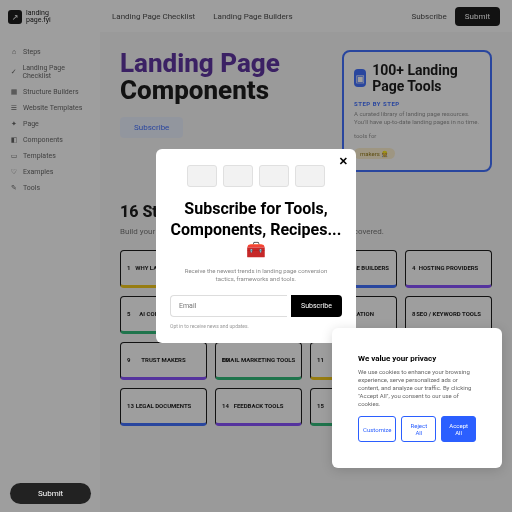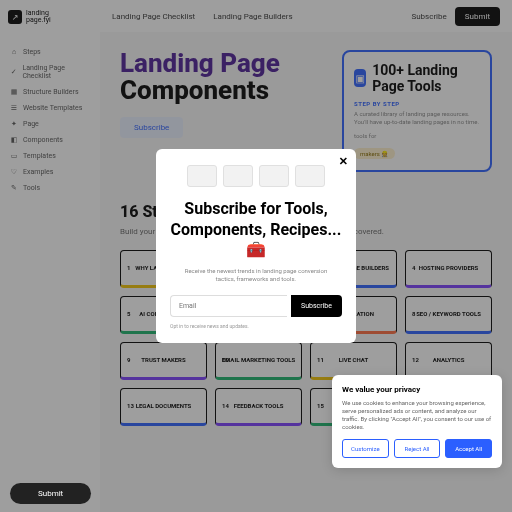--- a/index.html
+++ b/index.html
@@ -39,21 +39,21 @@
 .modal{position:absolute;left:50%;top:48%;transform:translate(-50%,-50%);width:200px;background:#fff;border-radius:6px;padding:16px 14px 14px;text-align:center}
 .modal-close{position:absolute;right:8px;top:6px;font-size:11px;font-weight:700;cursor:pointer}
 .modal-thumbs{display:flex;justify-content:center;gap:6px;margin-bottom:12px}
 .thumb{width:30px;height:22px;background:#f2f2f2;border:1px solid #e0e0e0;border-radius:3px}
 .modal-title{font-size:16px;font-weight:700;margin-bottom:6px;line-height:1.3}
 .modal-desc{font-size:6px;color:#888;line-height:1.3;margin-bottom:12px;padding:0 6px}
 .modal-form{display:flex;gap:4px;margin-bottom:6px}
 .modal-input{flex:1;border:1px solid #ddd;border-right:none;border-radius:4px 0 0 4px;font-size:7px;padding:6px 8px}
 .modal-sub{background:#000;color:#fff;border:none;font-size:7px;padding:6px 10px;border-radius:0 4px 4px 0;cursor:pointer}
 .modal-opt{font-size:5px;color:#999;text-align:left}
-.cookie{position:absolute;right:10px;bottom:44px;width:170px;background:#fff;border-radius:6px;padding:10px;box-shadow:0 2px 12px rgba(0,0,0,.15)}
+.cookie{position:absolute;right:10px;bottom:44px;width:170px;background:#fff;border-radius:6px;padding:26px;box-shadow:0 2px 12px rgba(0,0,0,.15)}
 .cookie-title{font-size:8px;font-weight:700;margin-bottom:5px}
 .cookie-desc{font-size:6px;color:#666;line-height:1.35;margin-bottom:8px}
 .cookie-btns{display:flex;gap:5px}
 .cookie-btn{flex:1;font-size:6px;padding:5px 4px;border-radius:3px;border:1px solid #2b5fff;cursor:pointer;background:#fff;color:#2b5fff}
 .cookie-btn.primary{background:#2b5fff;color:#fff}
 .bottom-submit{position:absolute;left:10px;bottom:8px;background:#222;color:#fff;border:none;font-size:8px;padding:6px 28px;border-radius:12px;cursor:pointer}
 </style>
 </head>
 <body>
 

